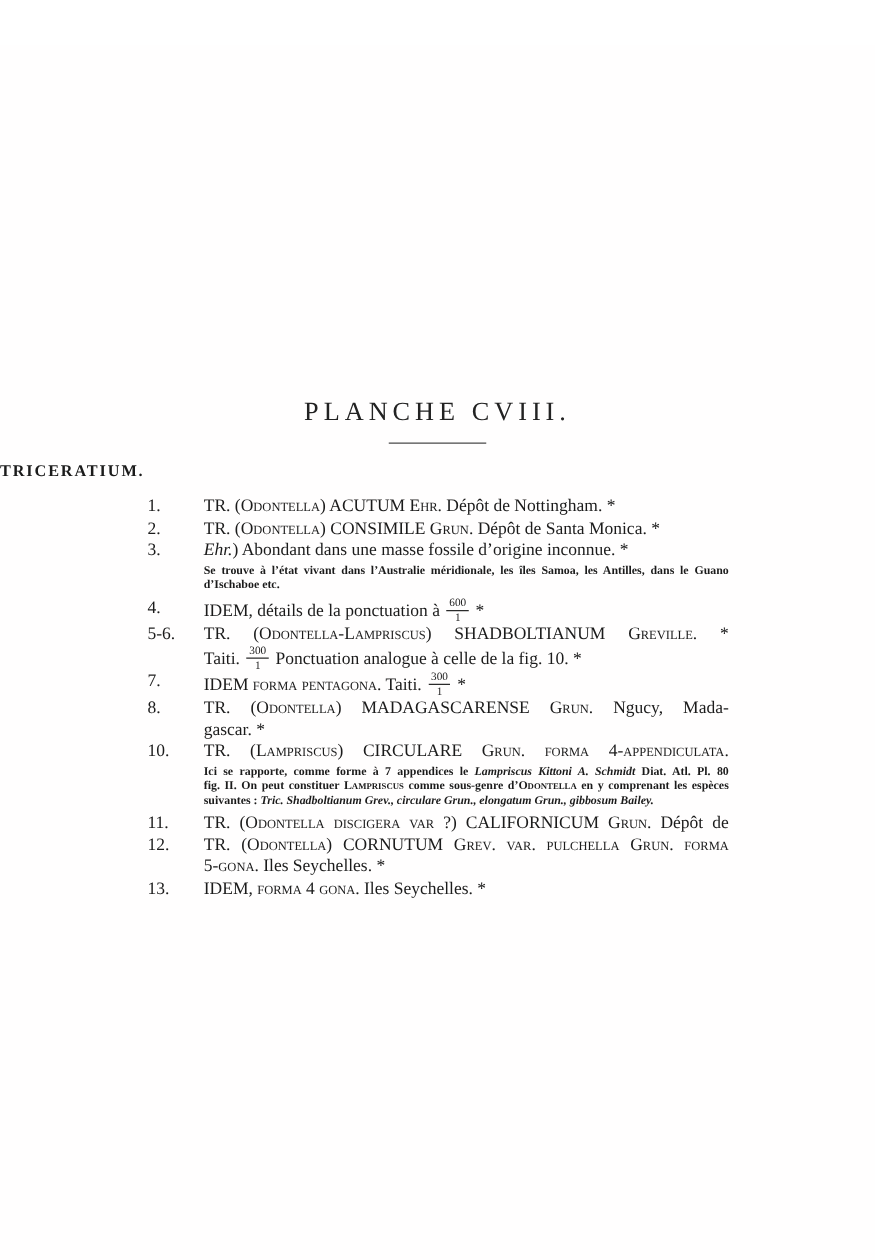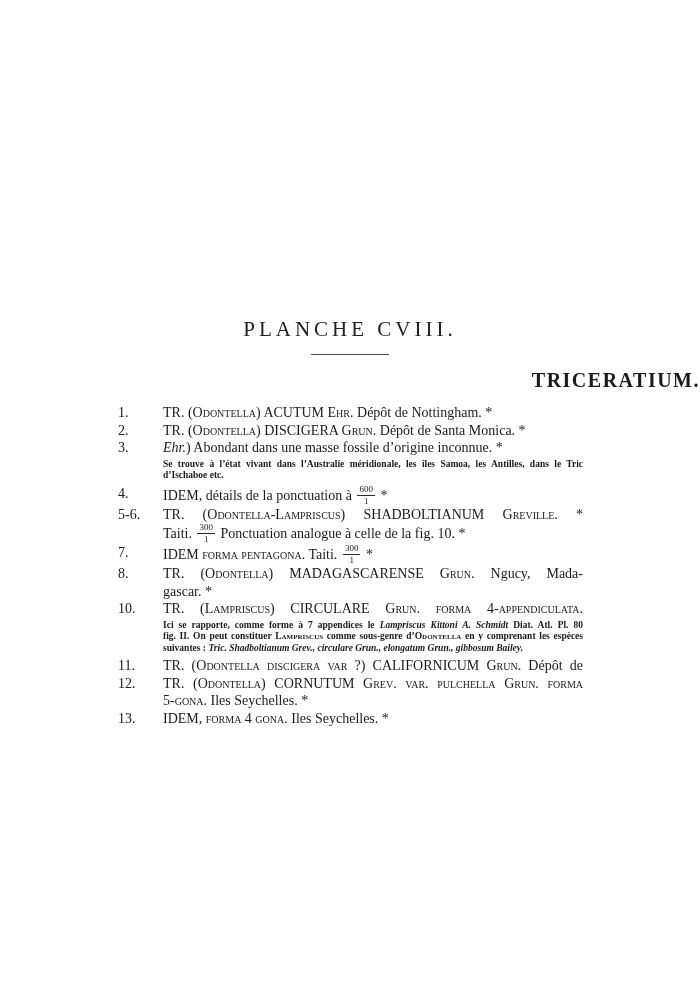--- a/index.html
+++ b/index.html
@@ -18,23 +18,23 @@
     font-size:21px;
     letter-spacing:4px;
     color:#222;
   }
   .title-rule {
     width:78px; height:1px;
     background:#4a4a4a;
     margin:12px auto 0;
   }
   .section-heading {
-    text-align:right;
+    text-align:left;
     font-weight:bold;
-    font-size:20px;
+    font-size:13px;
     letter-spacing:1.5px;
     margin-top:14px;
     margin-bottom:12px;
   }
   .list { margin-left:118px; width:465px; }
   .item { display:flex; }
   .num {
     width:45px; flex:none;
     font-size:14px; line-height:17.5px;
   }
@@ -74,29 +74,29 @@
           <div class="list">
             <div class="item">
               <div class="num">1.</div>
               <div class="body">
                 <div class="line"><span>TR. (</span><span class="sc">Odontella</span><span>) ACUTUM </span><span class="sc">Ehr</span><span>. Dépôt de Nottingham. *</span></div>
               </div>
             </div>
             <div class="item">
               <div class="num">2.</div>
               <div class="body">
-                <div class="line"><span>TR. (</span><span class="sc">Odontella</span><span>) DISCIGERA </span><span class="sc">Grun</span><span>. Dépôt de Santa Monica. *</span></div>
+                <div class="line"><span>TR. (</span><span class="sc">Odontella</span><span>) CONSIMILE </span><span class="sc">Grun</span><span>. Dépôt de Santa Monica. *</span></div>
               </div>
             </div>
             <div class="item">
               <div class="num">3.</div>
               <div class="body">
                 <div class="line"><span class="i">Ehr.</span><span>) Abondant dans une masse fossile d’origine inconnue. *</span></div>
                 <div class="note">
-                  <div class="line j"><span>Se trouve à l’état vivant dans l’Australie méridionale, les îles Samoa, les Antilles, dans le Tric</span></div>
+                  <div class="line j"><span>Se trouve à l’état vivant dans l’Australie méridionale, les îles Samoa, les Antilles, dans le Guano</span></div>
                   <div class="line"><span>d’Ischaboe etc.</span></div>
                 </div>
               </div>
             </div>
             <div class="item">
               <div class="num">4.</div>
               <div class="body">
                 <div class="line"><span>IDEM, détails de la ponctuation à </span><span class="frac"><span class="fnum">600</span><span class="fden">1</span></span><span> *</span></div>
               </div>
             </div>

